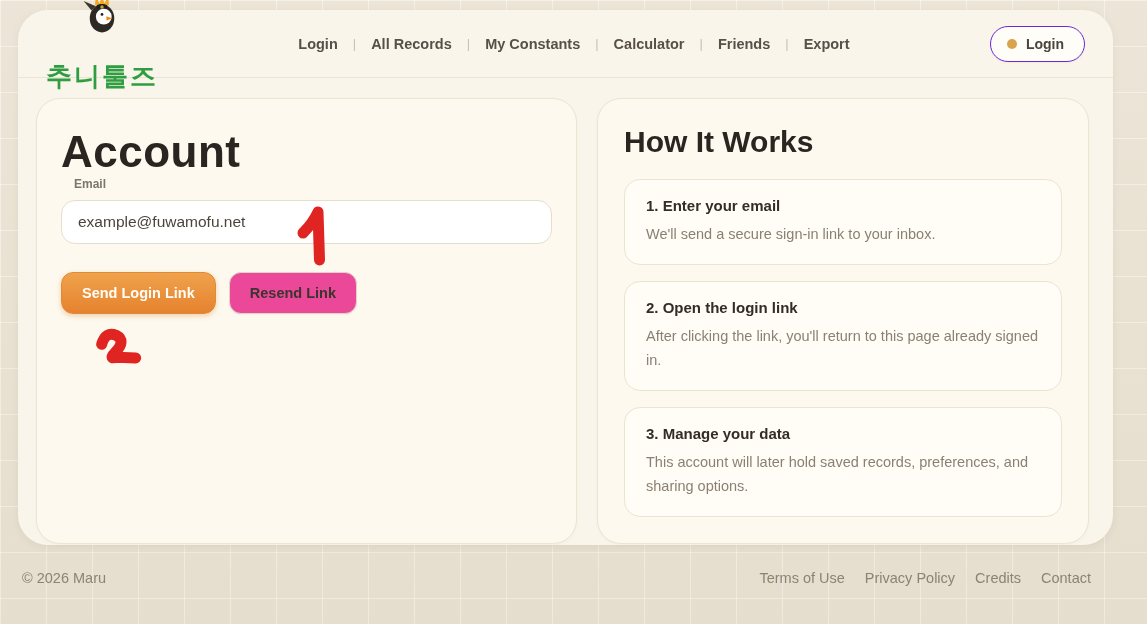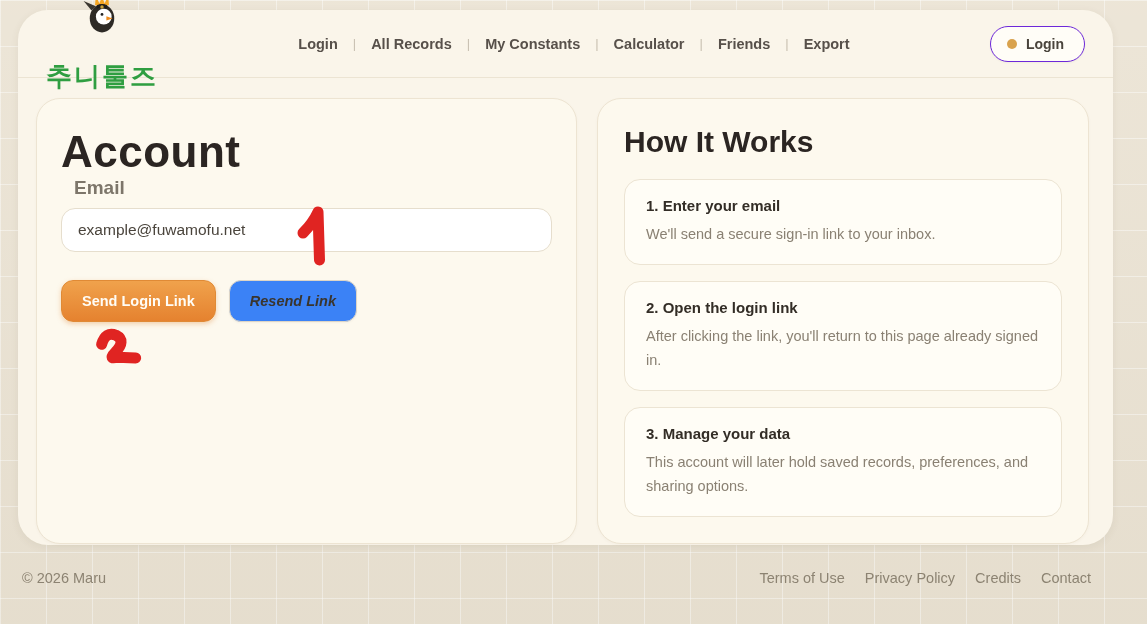--- a/index.html
+++ b/index.html
@@ -54,21 +54,21 @@
     background: #fdf9ee;
     border: 1px solid #ede4d2;
     border-radius: 24px;
     box-shadow: 0 1px 3px rgba(90,70,40,0.04);
   }
   .card-account { padding: 28px 24px; }
   .account-title {
     font-size: 44px; font-weight: 800; color: #2b2522; letter-spacing: 0.5px;
   }
   .field-label {
-    font-size: 19px; font-weight: 700; color: #7d766a; margin-bottom: 9px; padding-left: 13px;
+    font-size: 12px; font-weight: 700; color: #7d766a; margin-bottom: 9px; padding-left: 13px;
   }
   .email-input {
     width: 100%; height: 44px;
     background: #ffffff; border: 1px solid #e6decd; border-radius: 14px;
     padding: 0 16px; font-size: 15.5px; color: #4a443c;
     font-family: "Liberation Sans", "DejaVu Sans", sans-serif;
     outline: none;
   }
   .btn-row { display: flex; gap: 13px; margin-top: 28px; }
   .btn {
@@ -76,24 +76,23 @@
     padding: 12px 20px; border: none;
     font-family: "Liberation Sans", "DejaVu Sans", sans-serif;
   }
   .btn-primary {
     background: linear-gradient(180deg, #f0a24c 0%, #e5822f 100%);
     color: #fffdf6;
     border: 1px solid #e08a35;
     box-shadow: 0 2px 5px rgba(220,130,50,0.35);
   }
   .btn-secondary {
-    background: #3b82f6; color: #3a352e;
+    background: #ec4899; color: #3a352e;
     border: 1px solid #ddd5c6;
     box-shadow: 0 1px 2px rgba(90,70,40,0.05);
-    font-style: italic;
   }
   .card-how { padding: 26px 26px; }
   .how-title { font-size: 30px; font-weight: 800; color: #2b2522; margin-bottom: 20px; }
   .step-box {
     background: #fffdf6; border: 1px solid #ece4d3; border-radius: 16px;
     padding: 17px 21px; margin-bottom: 16px;
   }
   .step-box:last-child { margin-bottom: 0; }
   .step-title { font-size: 15px; font-weight: 700; color: #332d26; margin-bottom: 9px; }
   .step-desc { font-size: 14.5px; color: #8a8173; line-height: 1.65; max-width: 420px; }

